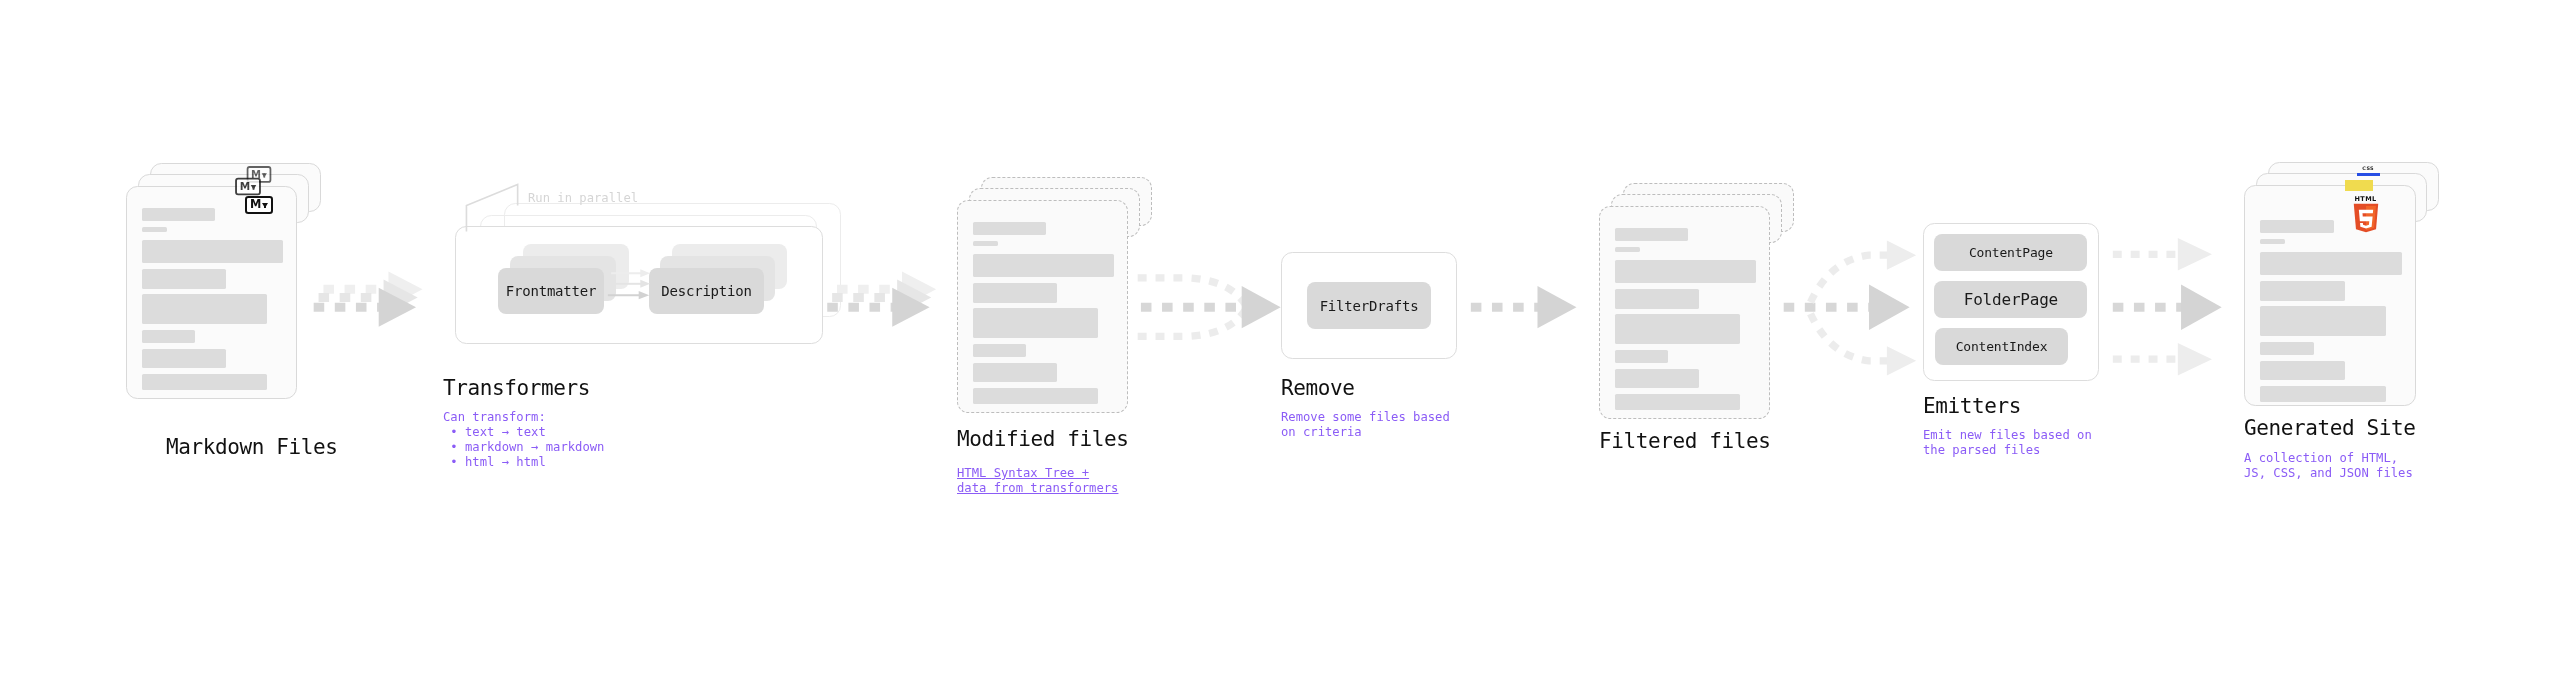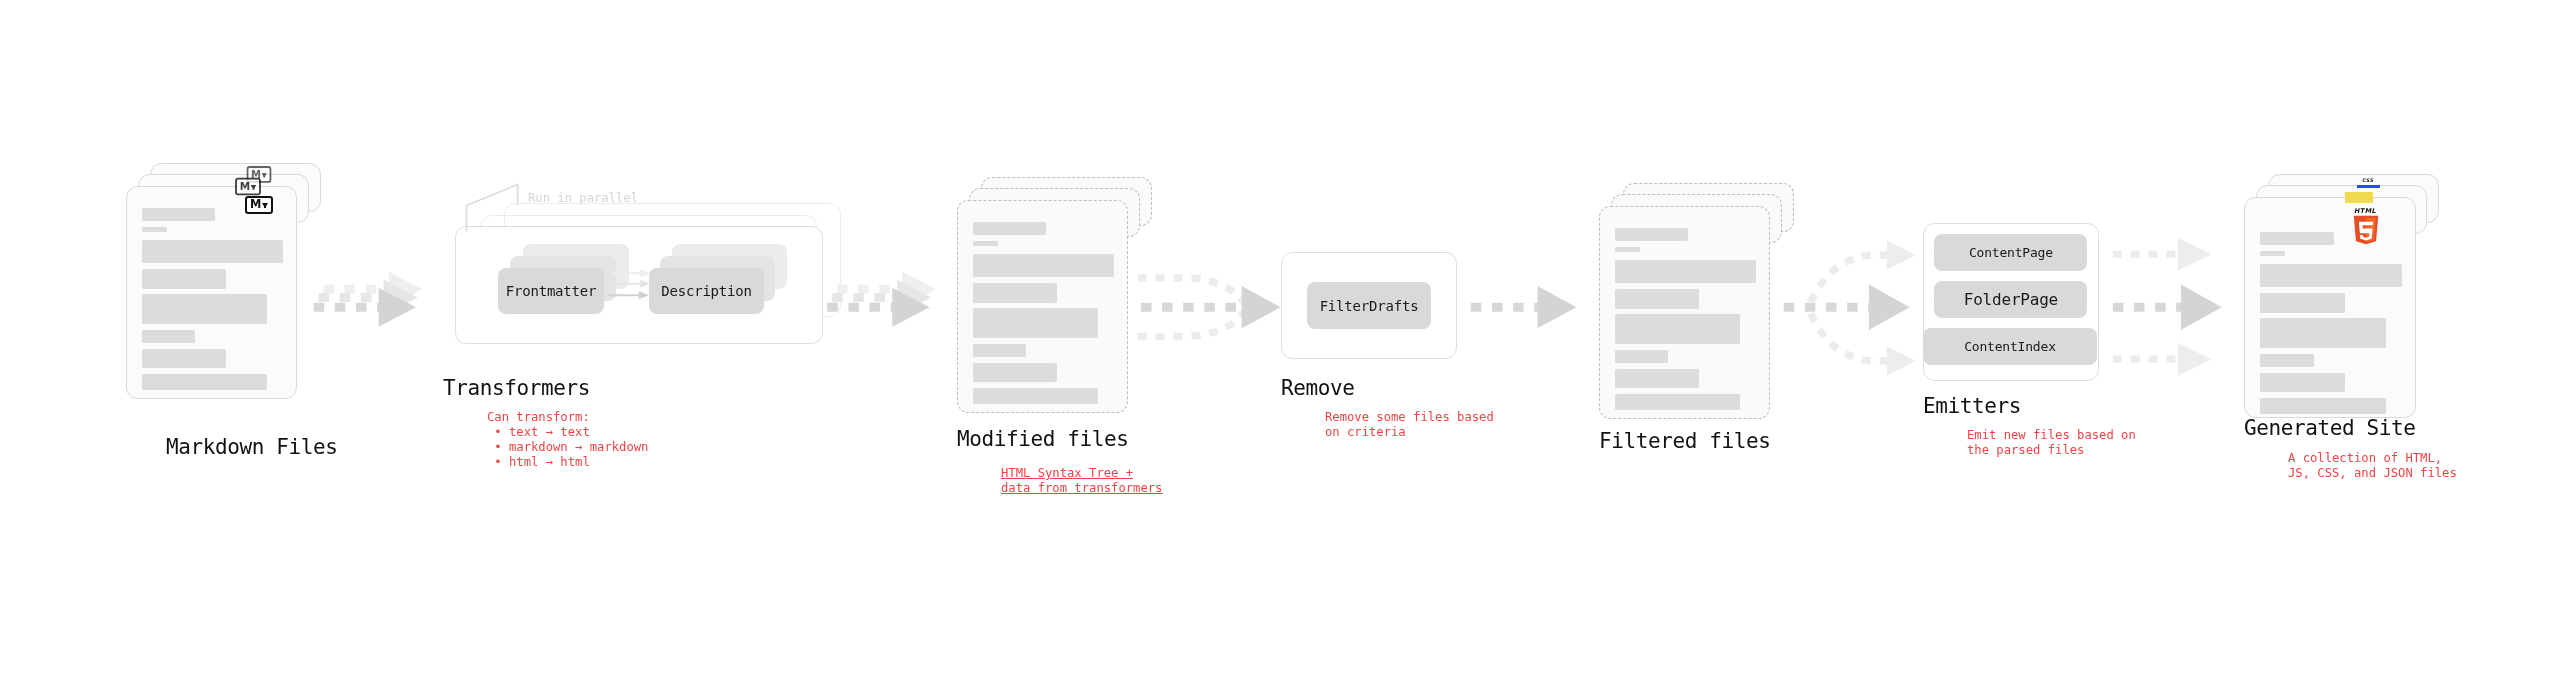--- a/index.html
+++ b/index.html
@@ -181,23 +181,22 @@
     position: absolute;
     font-size: 21px;
     color: #111111;
     letter-spacing: -0.4px;
     white-space: nowrap;
   }
   .subtitle {
     position: absolute;
     font-size: 12.2px;
     line-height: 1.22;
-    color: #ef4444;
+    color: #8b5cf6;
     white-space: pre;
-    margin-left: 44px;
   }
   .paralabel {
     position: absolute;
     font-size: 12.2px;
     color: #d5d5d5;
     white-space: nowrap;
   }
 
   
   #wires {
@@ -401,27 +400,27 @@
         </div>
       </div>
     </div>
   </div>
   <div class="title" style="left:1599px; top:429px;">Filtered files</div>
 
   <div class="node" style="left:1923px; top:223px; width:187px; height:163px;">
     <div class="proc-box" style="left:0; top:0; width:176px; height:158px;"></div>
     <div class="chip" style="left:11.4px; top:10.6px;  width:153px; height:37px; font-size:13px;">ContentPage</div>
     <div class="chip" style="left:11.4px; top:58px;  width:153px; height:37px; font-size:16px;">FolderPage</div>
-    <div class="chip" style="left:0; top:105px; width:174px; height:37px; font-size:13px;">ContentIndex</div>
+    <div class="chip" style="left:12px; top:105px; width:133px; height:37px; font-size:13px;">ContentIndex</div>
   </div>
   <div class="title" style="left:1923px; top:394px;text-align:right;">Emitters</div>
   <div class="subtitle" style="left:1923px; top:428px;">Emit new files based on
 the parsed files</div>
 
-  <div class="node" style="left:2244px; top:174px;font-style:italic;">
+  <div class="node" style="left:2244px; top:162px;">
     <div class="doc-stack" style="width:203px; height:244px;">
       <div class="doc-card back2"></div>
       <div class="doc-card back1"></div>
       <div class="doc-card front" style="width:172px; height:221px;">
         <div class="doc-lines" style="top:34px;">
           <div class="doc-line" style="width:52%; height:13px;"></div>
           <div class="doc-line" style="width:18%; height:5.7px;"></div>
           <div class="doc-line" style="width:100%; height:23px; margin-top:8.1px;"></div>
           <div class="doc-line" style="width:60%; height:19.5px;"></div>
           <div class="doc-line" style="width:89%; height:30px;"></div>

